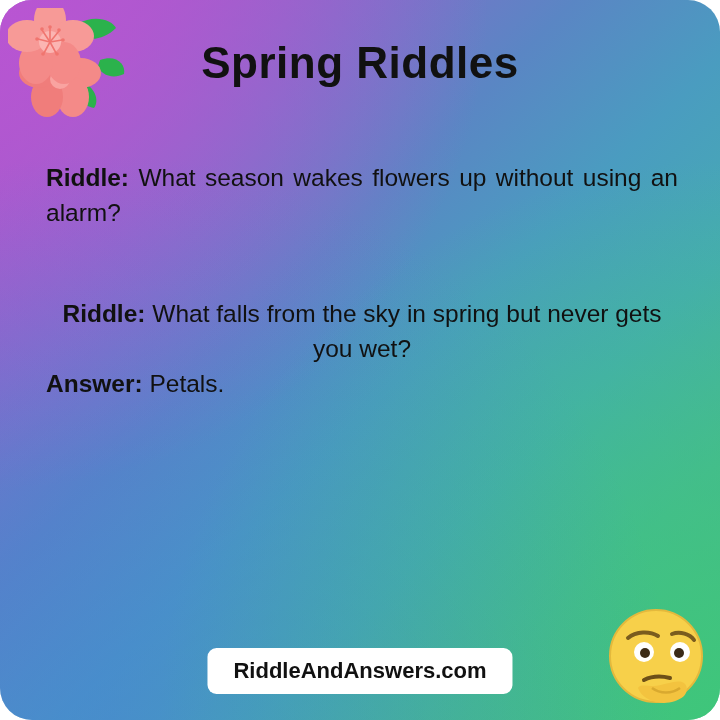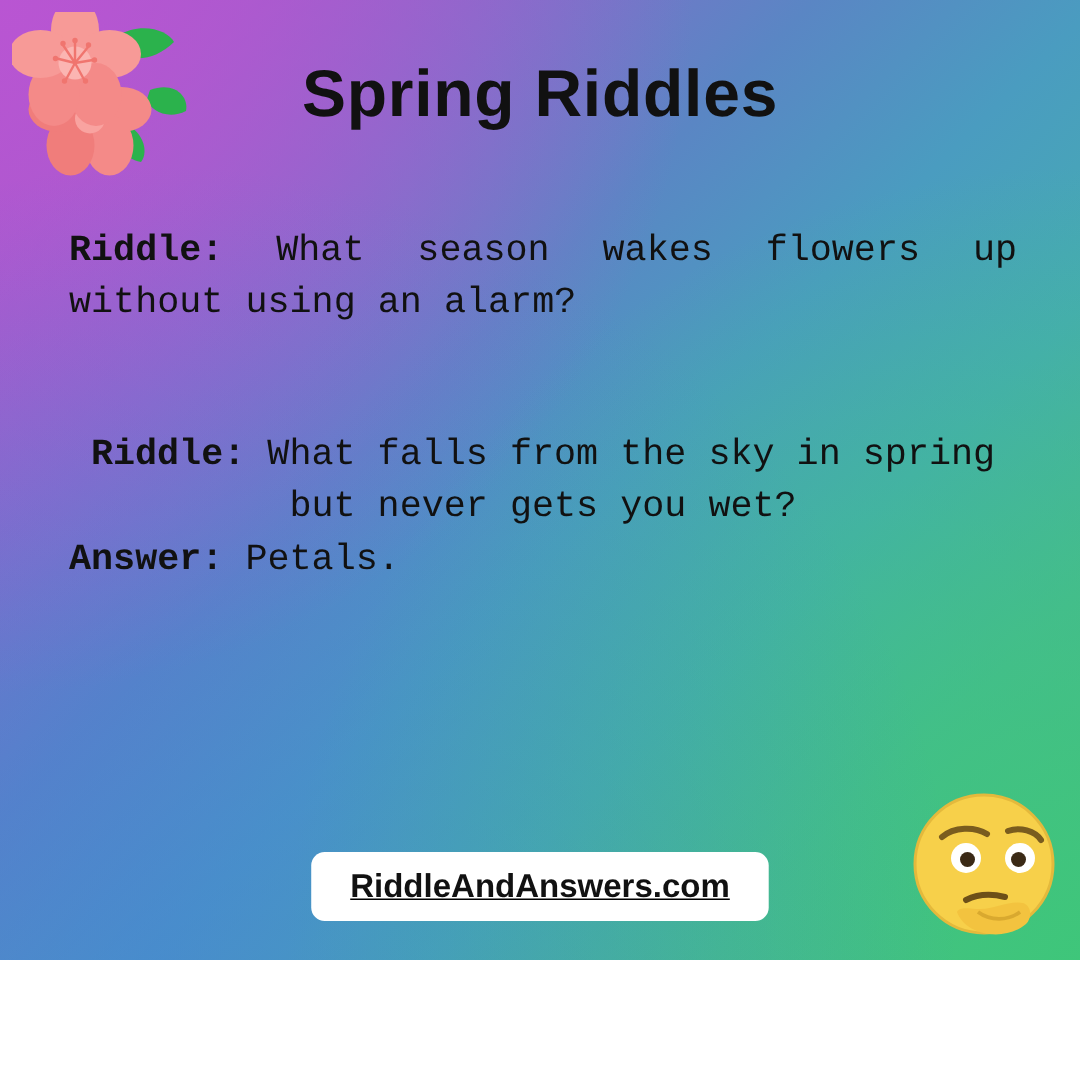--- a/index.html
+++ b/index.html
@@ -8,33 +8,34 @@
   }
   body {
     width: 720px;
     height: 720px;
     font-family: "Liberation Sans", sans-serif;
     overflow: hidden;
   }
   .card {
     position: relative;
     width: 720px;
-    height: 640px;
+    height: 720px;
     box-sizing: border-box;
     background:
       linear-gradient(135deg,
         #a855c9 0%,
         #9a5fc9 12%,
         #7a72c9 26%,
         #5a86c4 40%,
         #4a9cc0 54%,
         #46aab4 68%,
         #49b59a 82%,
         #4dbb86 100%);
     overflow: hidden;
+    border-radius: 32px;
   }
   
   .tint-a {
     position: absolute;
     inset: 0;
     background: radial-gradient(circle at 0% 0%, rgba(186,85,211,0.95) 0%, rgba(186,85,211,0.0) 48%);
     pointer-events: none;
   }
   .tint-b {
     position: absolute;
@@ -66,25 +67,24 @@
     text-align: center;
     font-size: 44px;
     font-weight: bold;
     color: #111111;
     letter-spacing: 0.5px;
     z-index: 4;
   }
 
   .riddles {
     position: absolute;
-    top: 150px;
+    top: 160px;
     left: 46px;
     width: 632px;
     z-index: 4;
-    font-family: Liberation Mono, monospace;
   }
   .riddle-block {
     margin-bottom: 66px;
   }
   .riddle-line {
     font-size: 24.5px;
     line-height: 35px;
     color: #111111;
     text-align: justify;
     text-justify: inter-word;
@@ -109,21 +109,20 @@
 
   .footer {
     position: absolute;
     left: 50%;
     transform: translateX(-50%);
     bottom: 26px;
     background: #ffffff;
     border-radius: 9px;
     padding: 10px 26px;
     z-index: 6;
-    text-decoration: underline;
   }
   .footer-text {
     font-size: 22px;
     font-weight: bold;
     color: #111111;
     white-space: nowrap;
   }
 
   .emoji-thinking {
     position: absolute;

